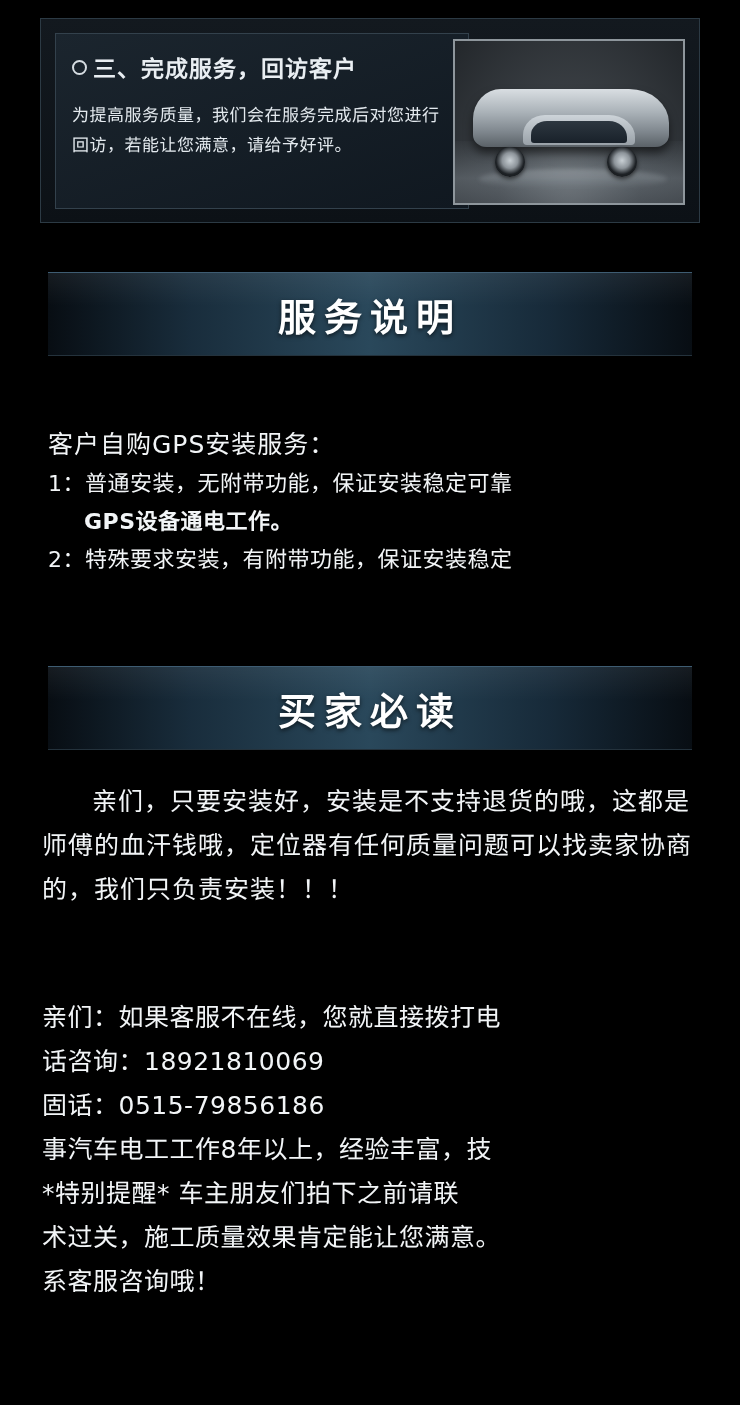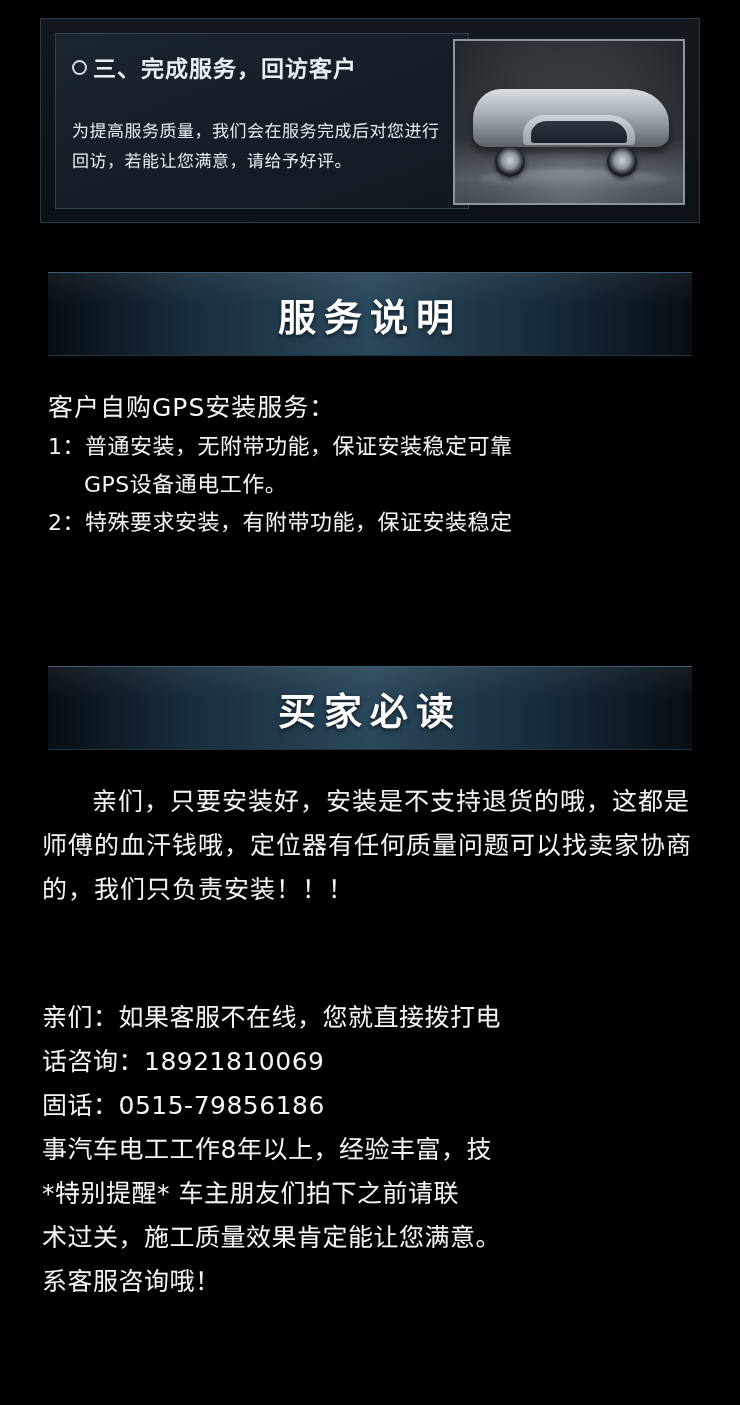--- a/index.html
+++ b/index.html
@@ -57,21 +57,21 @@
   }
   .bullet-ring {
     width: 11px;
     height: 11px;
     border: 2px solid #d6dde2;
     border-radius: 50%;
     display: inline-block;
     flex: none;
   }
   .sec-body {
-    margin-top: 32px;
+    margin-top: 16px;
     font-size: 17px;
     line-height: 30px;
     color: #e3e9ee;
     letter-spacing: 0.5px;
   }
 
   .car-photo {
     position: absolute;
     right: 14px;
     top: 20px;
@@ -183,20 +183,21 @@
     letter-spacing: 1px;
   }
   .svc-line {
     font-size: 22px;
     line-height: 38px;
     letter-spacing: 0.5px;
     white-space: pre;
   }
   .svc-line.indent {
     padding-left: 36px;
+    font-weight: bold;
   }
 
   .buyer-para {
     font-size: 25px;
     line-height: 44px;
     letter-spacing: 1px;
     text-indent: 50px;
   }
   .contact-line {
     font-size: 25px;
@@ -228,21 +229,21 @@
       </div>
       <div class="wheel front"></div>
       <div class="wheel rear"></div>
     </div>
   </div>
 
   <div class="banner" style="top:272px;">
     <span class="banner-text">服务说明</span>
   </div>
 
-  <div class="block" style="top:388px;">
+  <div class="block" style="top:425px;">
     <div class="svc-title">客户自购GPS安装服务：</div>
     <div class="svc-line">1：普通安装，无附带功能，保证安装稳定可靠</div>
     <div class="svc-line indent">GPS设备通电工作。</div>
     <div class="svc-line">2：特殊要求安装，有附带功能，保证安装稳定</div>
   </div>
 
   <div class="banner" style="top:666px;">
     <span class="banner-text">买家必读</span>
   </div>
 

